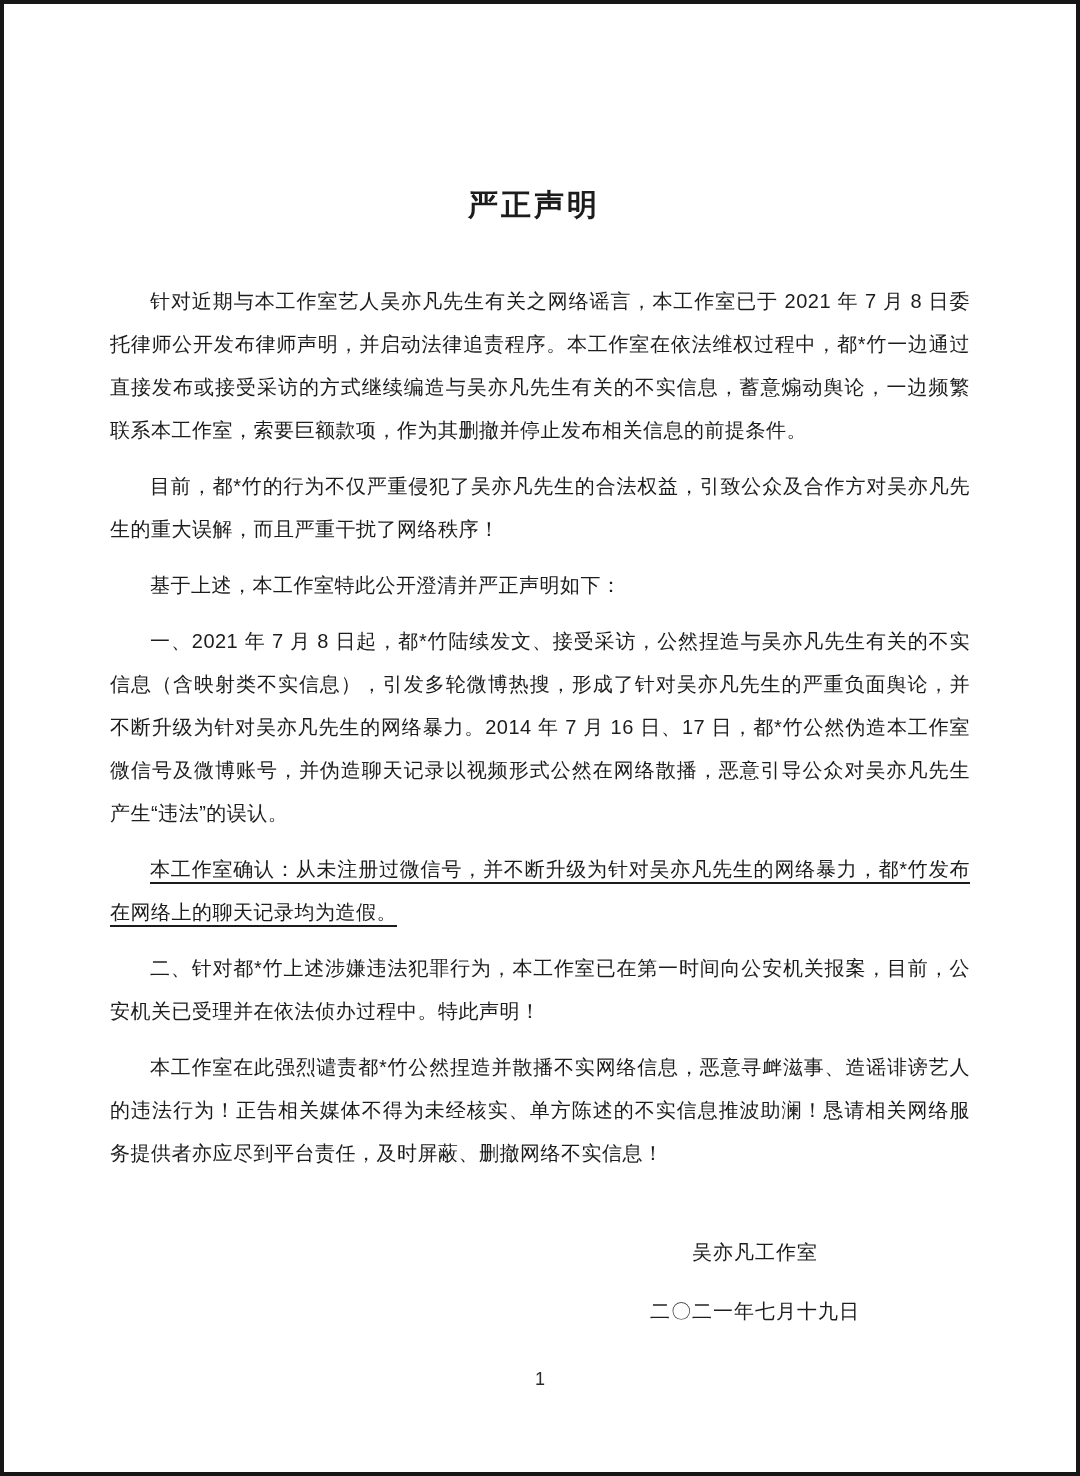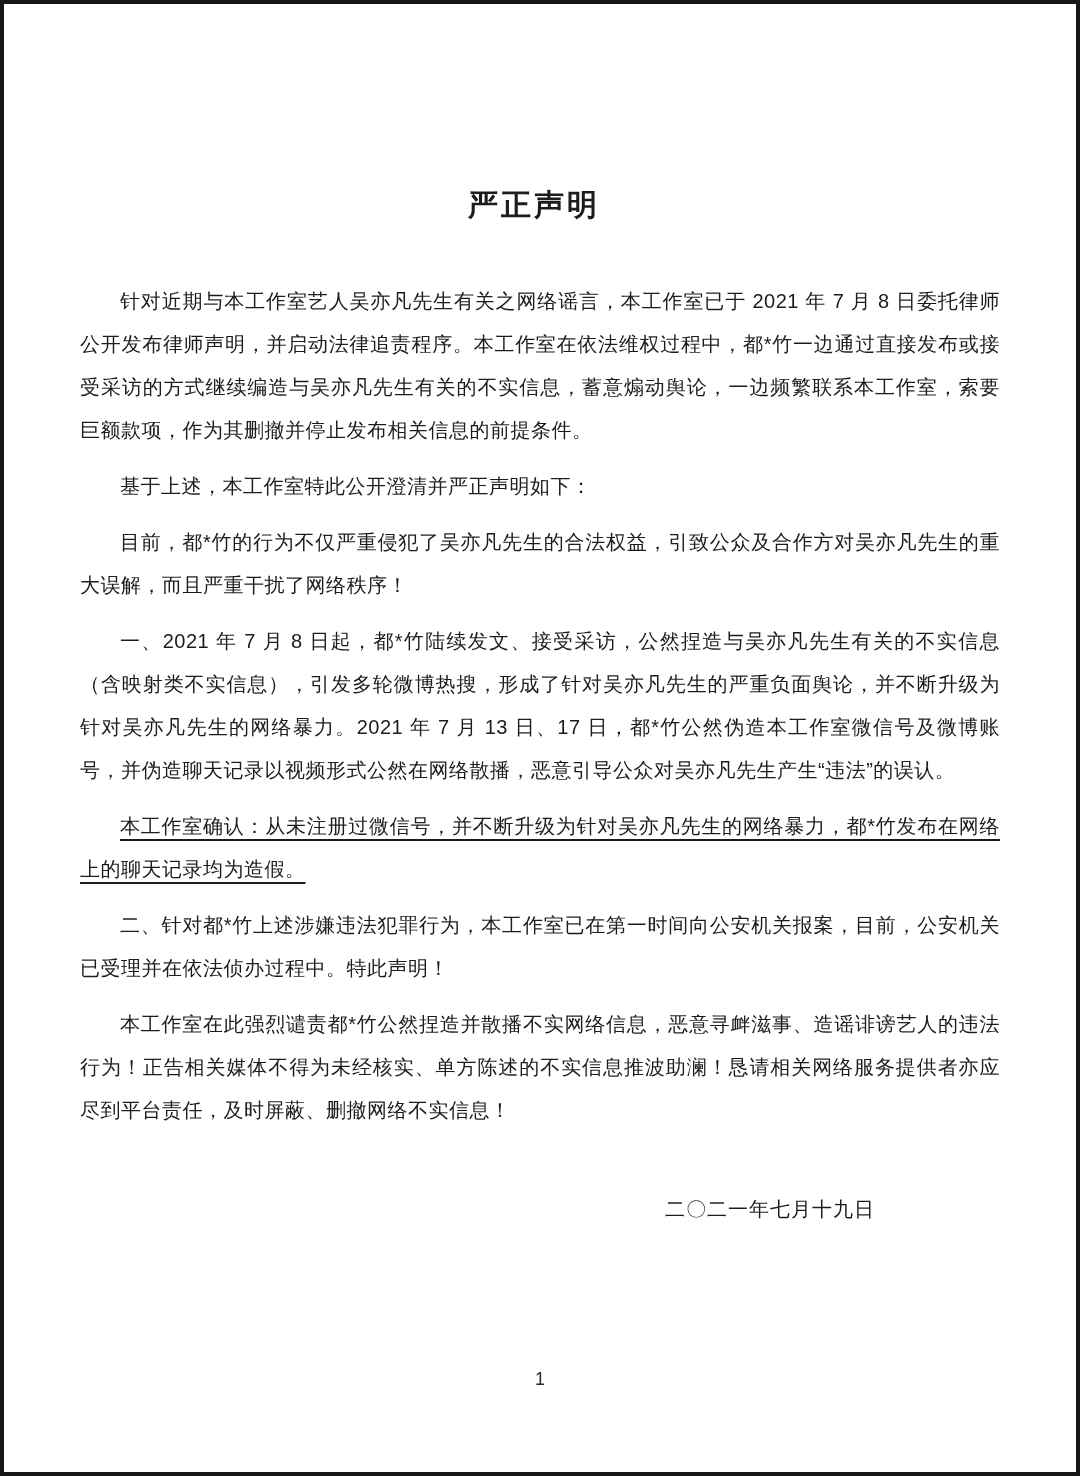--- a/index.html
+++ b/index.html
@@ -21,21 +21,21 @@
   .doc-title {
     margin: 180px 12px 0 0;
     text-align: center;
     font-size: 30px;
     line-height: 42px;
     font-weight: bold;
     letter-spacing: 3px;
   }
   .doc-body {
     margin: 54px auto 0 auto;
-    padding: 0 76px;
+    padding: 0 106px;
   }
   .doc-body p {
     margin: 0 0 13px 0;
     font-size: 20px;
     line-height: 43px;
     text-align: justify;
     text-indent: 2em;
     letter-spacing: 0.5px;
   }
   .doc-body p.underlined {
@@ -71,33 +71,34 @@
 <body>
 
 <div class="page">
 
   <h1 class="doc-title">严正声明</h1>
 
   <div class="doc-body">
 
     <p>针对近期与本工作室艺人吴亦凡先生有关之网络谣言，本工作室已于 2021 年 7 月 8 日委托律师公开发布律师声明，并启动法律追责程序。本工作室在依法维权过程中，都*竹一边通过直接发布或接受采访的方式继续编造与吴亦凡先生有关的不实信息，蓄意煽动舆论，一边频繁联系本工作室，索要巨额款项，作为其删撤并停止发布相关信息的前提条件。</p>
 
+    <p>目前，都*竹的行为不仅严重侵犯了吴亦凡先生的合法权益，引致公众及合作方对吴亦凡先生的重大误解，而且严重干扰了网络秩序！</p>
+
     <p>基于上述，本工作室特此公开澄清并严正声明如下：</p>
 
-    <p>目前，都*竹的行为不仅严重侵犯了吴亦凡先生的合法权益，引致公众及合作方对吴亦凡先生的重大误解，而且严重干扰了网络秩序！</p>
-
-    <p>一、2021 年 7 月 8 日起，都*竹陆续发文、接受采访，公然捏造与吴亦凡先生有关的不实信息（含映射类不实信息），引发多轮微博热搜，形成了针对吴亦凡先生的严重负面舆论，并不断升级为针对吴亦凡先生的网络暴力。2021 年 7 月 13 日、17 日，都*竹公然伪造本工作室微信号及微博账号，并伪造聊天记录以视频形式公然在网络散播，恶意引导公众对吴亦凡先生产生“违法”的误认。</p>
+    <p>一、2021 年 7 月 8 日起，都*竹陆续发文、接受采访，公然捏造与吴亦凡先生有关的不实信息（含映射类不实信息），引发多轮微博热搜，形成了针对吴亦凡先生的严重负面舆论，并不断升级为针对吴亦凡先生的网络暴力。2014 年 7 月 16 日、17 日，都*竹公然伪造本工作室微信号及微博账号，并伪造聊天记录以视频形式公然在网络散播，恶意引导公众对吴亦凡先生产生“违法”的误认。</p>
 
     <p class="underlined">本工作室确认：从未注册过微信号，并不断升级为针对吴亦凡先生的网络暴力，都*竹发布在网络上的聊天记录均为造假。</p>
 
     <p>二、针对都*竹上述涉嫌违法犯罪行为，本工作室已在第一时间向公安机关报案，目前，公安机关已受理并在依法侦办过程中。特此声明！</p>
 
     <p>本工作室在此强烈谴责都*竹公然捏造并散播不实网络信息，恶意寻衅滋事、造谣诽谤艺人的违法行为！正告相关媒体不得为未经核实、单方陈述的不实信息推波助澜！恳请相关网络服务提供者亦应尽到平台责任，及时屏蔽、删撤网络不实信息！</p>
 
     <div class="signature-block">
+      <div class="signature-line">吴亦凡工作室</div>
       <div class="signature-line">二〇二一年七月十九日</div>
     </div>
 
   </div>
 
   <div class="page-number">1</div>
 
 </div>
 
 </body></html>

